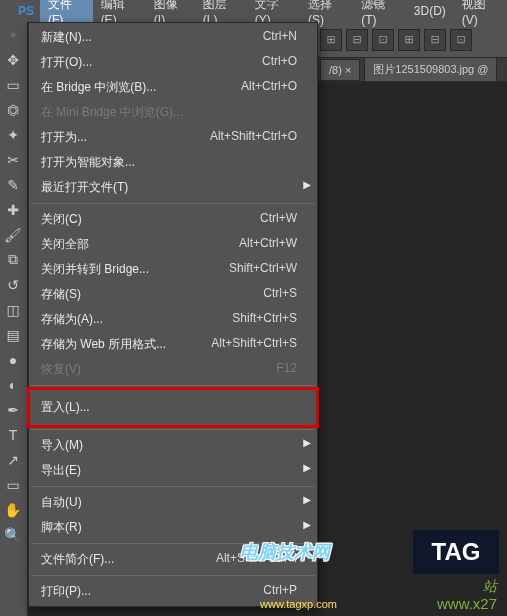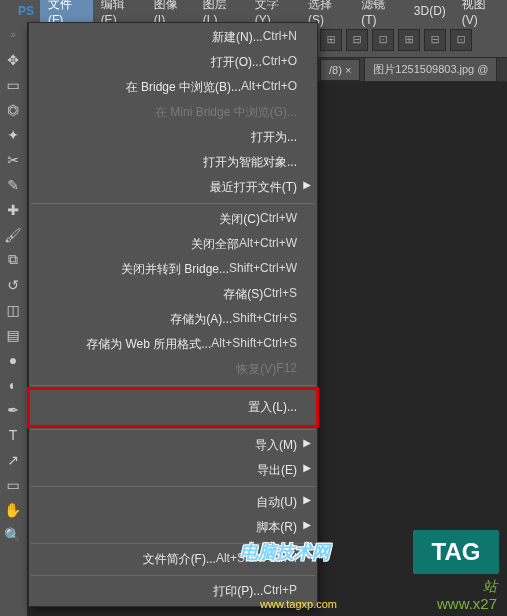--- a/index.html
+++ b/index.html
@@ -110,22 +110,22 @@
     top: 22px;
     width: 290px;
     background: #535353;
     border: 1px solid #2a2a2a;
     box-shadow: 2px 4px 10px rgba(0,0,0,0.5);
     z-index: 100;
     padding: 2px 0;
   }
   .dd-item {
     display: flex;
-    justify-content: flex-end;
-    padding: 4px 20px 4px 20px;
+    justify-content: space-between;
+    padding: 4px 20px 4px 12px;
     color: #e8e8e8;
     font-size: 12px;
     position: relative;
     cursor: pointer;
   }
   .dd-item.disabled { color: #7a7a7a; }
   .dd-item .arrow {
     position: absolute;
     right: 6px;
     font-size: 10px;
@@ -161,21 +161,21 @@
     font-size: 11px;
     color: #fde047;
     z-index: 200;
   }
   .tag-badge {
     position: absolute;
     bottom: 42px;
     right: 8px;
     width: 86px;
     height: 44px;
-    background: #0f766e;
+    background: #0f172a;
     color: #fff;
     font-size: 24px;
     font-weight: bold;
     display: flex;
     align-items: center;
     justify-content: center;
     border-radius: 2px;
     z-index: 200;
   }
   .tag-sub {
@@ -267,20 +267,21 @@
     </div>
   <div class="dd-item">
       <span>在 Bridge 中浏览(B)...</span>
       <span class="shortcut">Alt+Ctrl+O</span>
     </div>
   <div class="dd-item disabled">
       <span>在 Mini Bridge 中浏览(G)...</span>
     </div>
   <div class="dd-item">
       <span>打开为...</span>
+      <span class="shortcut">Alt+Shift+Ctrl+O</span>
     </div>
   <div class="dd-item">
       <span>打开为智能对象...</span>
     </div>
   <div class="dd-item">
       <span>最近打开文件(T)</span>
       <span class="arrow">▶</span>
     </div>
   <div class="dd-sep"></div>
   <div class="dd-item">

